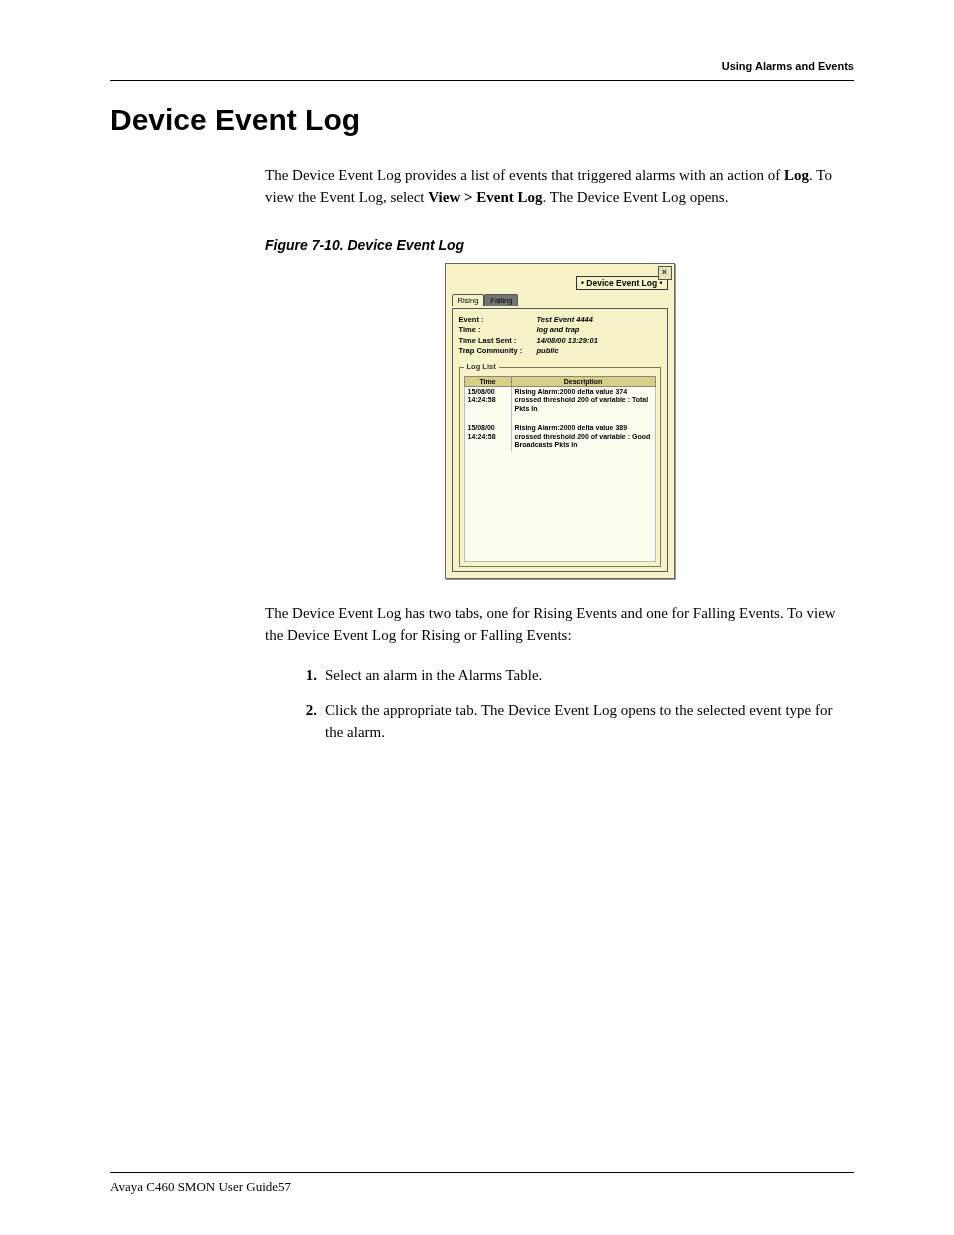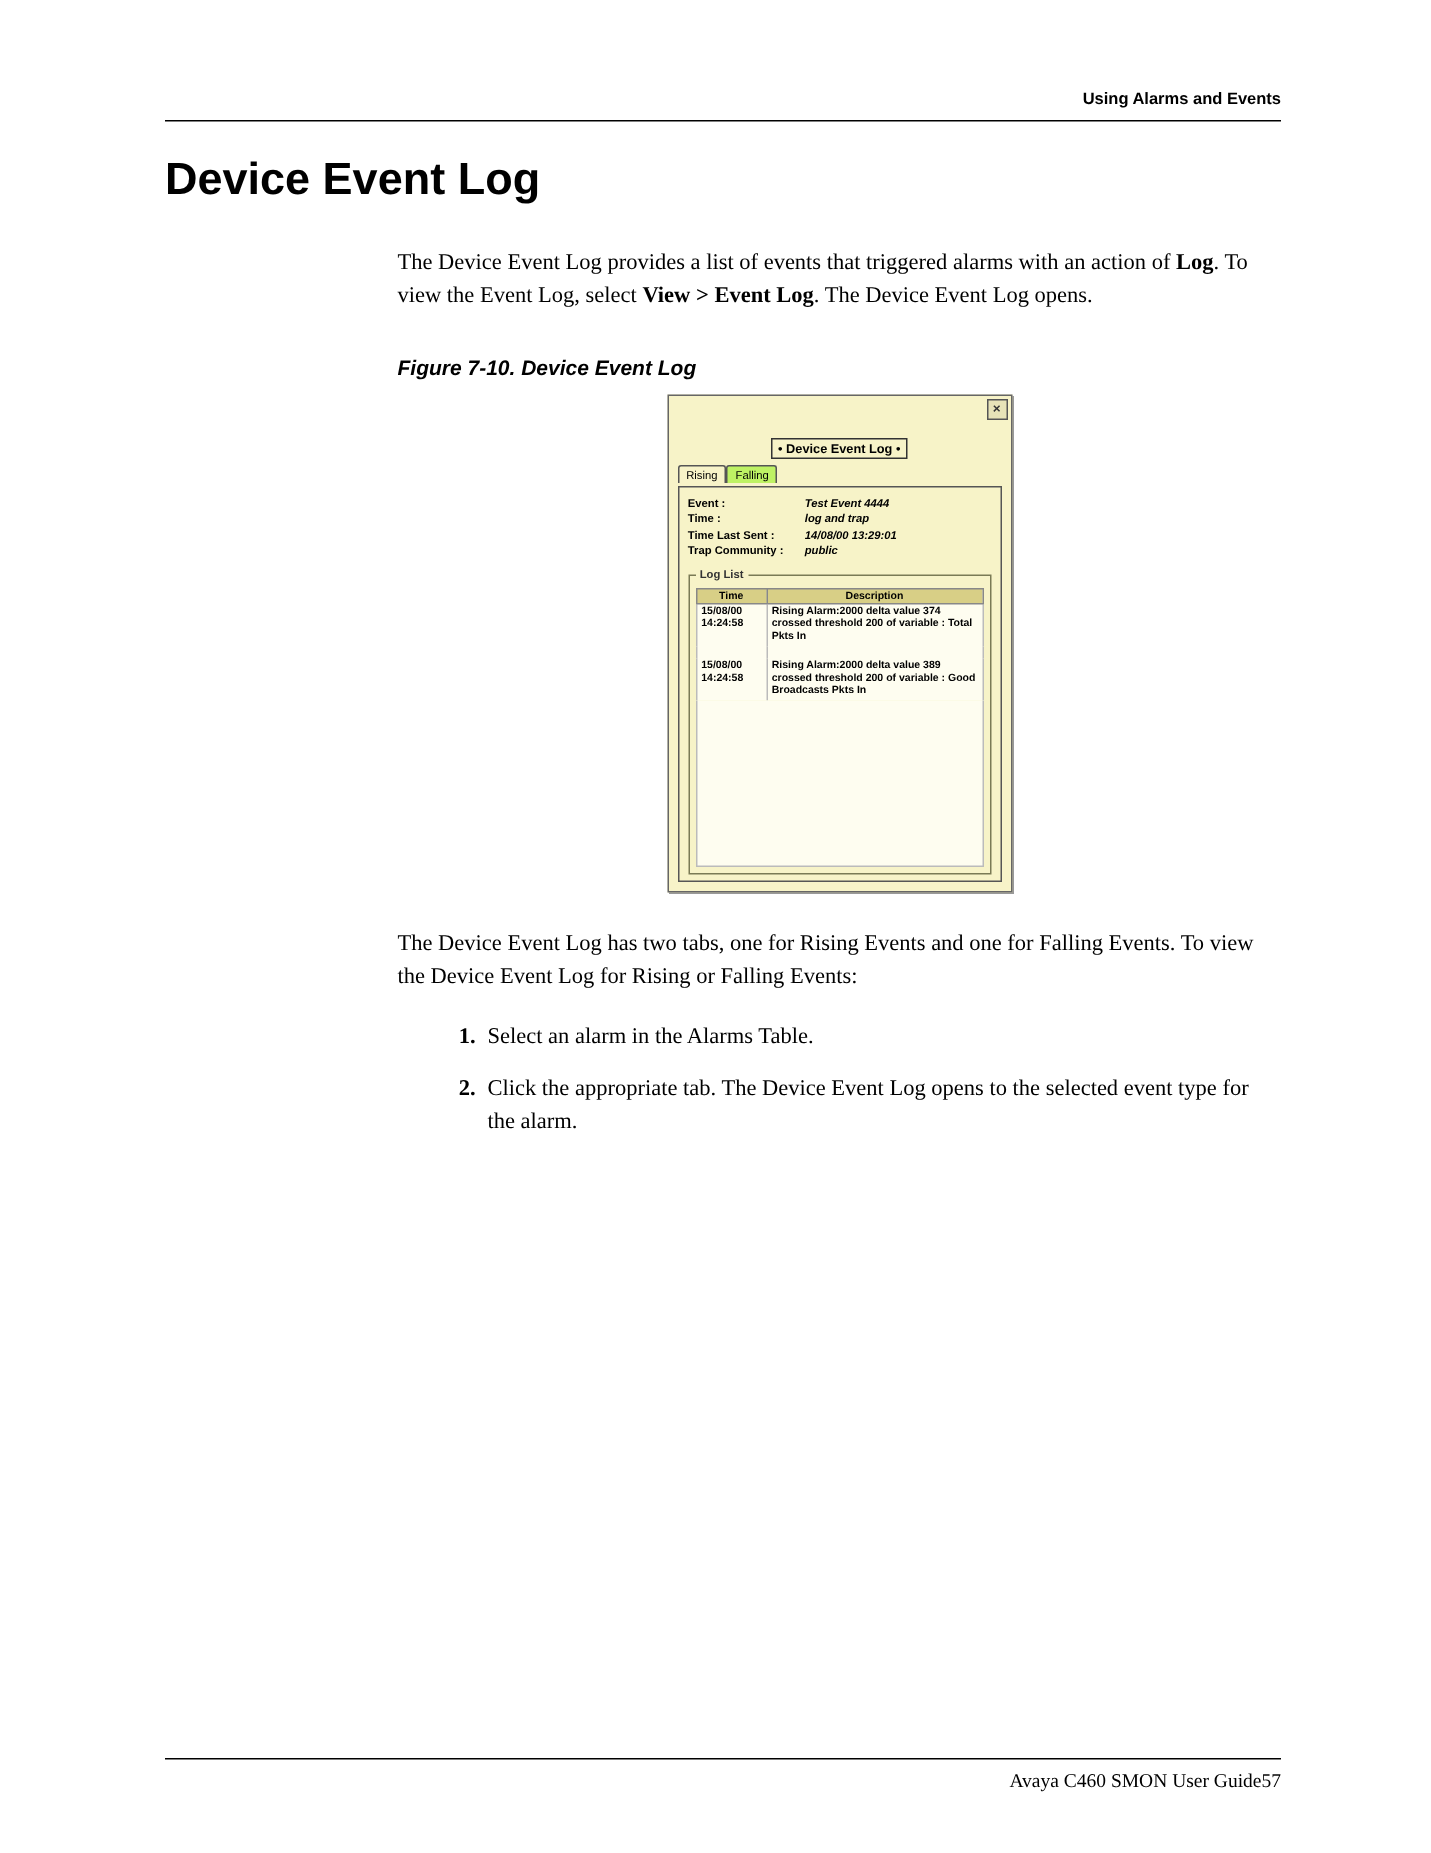--- a/index.html
+++ b/index.html
@@ -79,22 +79,22 @@
     font-size: 9px;
     line-height: 10px;
     text-align: center;
     font-weight: bold;
     color: #333;
   }
   .dialog-inner {
     padding: 6px;
   }
   .dialog-title {
-    text-align: center;
-    margin: 24px 0 6px 0;
+    text-align: right;
+    margin: 8px 0 6px 0;
   }
   .dialog-title span {
     border: 1px solid #333;
     padding: 1px 4px;
     font-size: 8.5px;
     font-weight: bold;
     background: #f7f3c8;
   }
   .tabs {
     display: flex;
@@ -104,21 +104,21 @@
   .tab {
     border: 1px solid #555;
     border-bottom: none;
     padding: 1px 5px;
     font-size: 7.5px;
     font-weight: normal;
     background: #f7f3c8;
     border-radius: 2px 2px 0 0;
   }
   .tab.inactive {
-    background: #bef264;
+    background: #737373;
   }
   .tab-panel {
     border: 1px solid #555;
     padding: 6px 6px 4px 6px;
     background: #f7f3c8;
   }
   .info-row {
     display: flex;
     font-size: 7.5px;
     font-weight: bold;
@@ -200,21 +200,21 @@
     left: 110px;
     right: 100px;
   }
   .footer-rule {
     border: none;
     border-top: 1px solid #000;
     margin: 0 0 6px 0;
   }
   .footer-row {
     display: flex;
-    justify-content: flex-end;
+    justify-content: flex-start;
     font-size: 13px;
   }
 </style>
 </head>
 <body>
 
 <div class="page">
   <div class="header-right">Using Alarms and Events</div>
   <hr class="header-rule">
 

